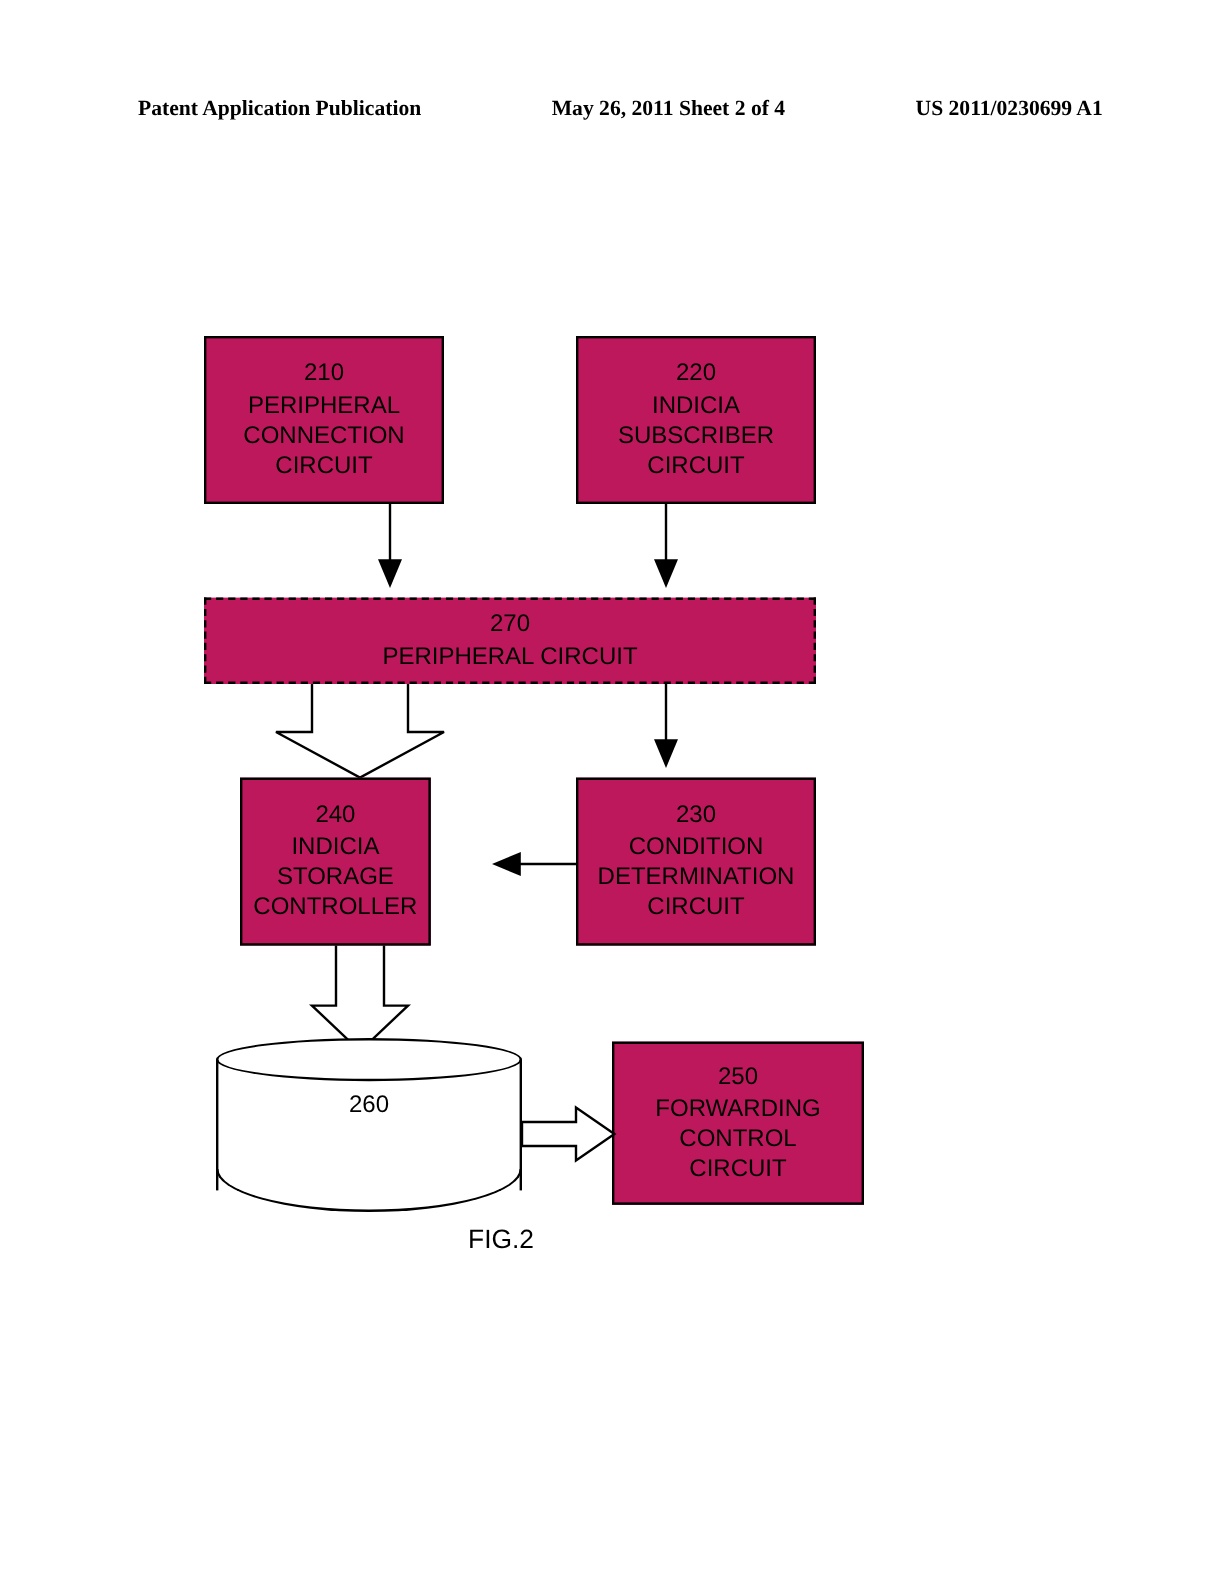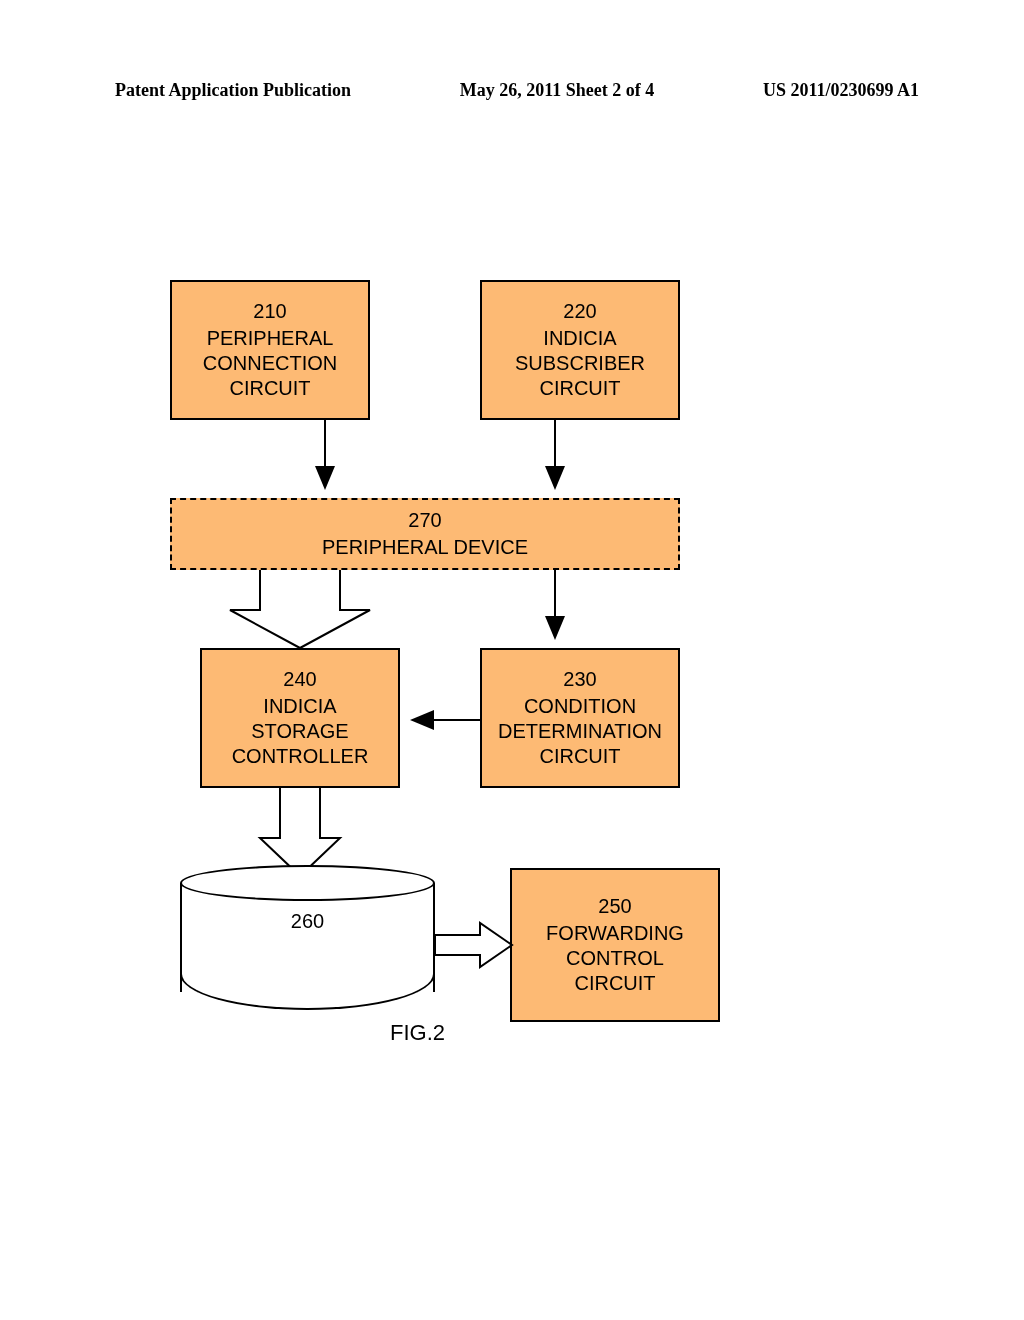--- a/index.html
+++ b/index.html
@@ -38,21 +38,21 @@
     .diagram {
       position: absolute;
       top: 280px;
       left: 160px;
       width: 580px;
       height: 780px;
     }
     .box {
       position: absolute;
       border: 2px solid black;
-      background: #fdba74;
+      background: #be185d;
       display: flex;
       flex-direction: column;
       align-items: center;
       justify-content: center;
       text-align: center;
       font-family: "Segoe UI", Arial, sans-serif;
       font-size: 20px;
       line-height: 1.25;
       padding: 8px;
     }
@@ -139,32 +139,32 @@
       <marker id="ah" markerWidth="12" markerHeight="10" refX="10" refY="5" orient="auto">
         <path d="M0,0 L12,5 L0,10 Z" fill="black"></path>
       </marker>
     </defs>
     <line x1="165" y1="0" x2="165" y2="66" stroke="black" stroke-width="2" marker-end="url(#ah)"></line>
     <line x1="395" y1="0" x2="395" y2="66" stroke="black" stroke-width="2" marker-end="url(#ah)"></line>
   </svg>
 
   <div class="box box-dashed" style="left:10px; top:218px; width:510px; height:72px;">
     <div class="box-num">270</div>
-    <div>PERIPHERAL DEVICE</div>
+    <div>PERIPHERAL CIRCUIT</div>
   </div>
 
   <svg class="connector" style="left:60px; top:290px; width:180px; height:80px;">
     <path d="M40 0 L40 40 L10 40 L80 78 L150 40 L120 40 L120 0" fill="none" stroke="black" stroke-width="2"></path>
   </svg>
 
   <svg class="connector" style="left:380px; top:290px; width:40px; height:80px;">
     <line x1="15" y1="0" x2="15" y2="66" stroke="black" stroke-width="2" marker-end="url(#ah)"></line>
   </svg>
 
-  <div class="box" style="left:40px; top:368px; width:200px; height:140px;">
+  <div class="box" style="left:40px; top:368px; width:159px; height:140px;">
     <div class="box-num">240</div>
     <div>INDICIA</div>
     <div>STORAGE</div>
     <div>CONTROLLER</div>
   </div>
 
   <div class="box" style="left:320px; top:368px; width:200px; height:140px;">
     <div class="box-num">230</div>
     <div>CONDITION</div>
     <div>DETERMINATION</div>
@@ -181,21 +181,21 @@
 
   <div class="cylinder" style="left:20px; top:585px; width:255px; height:145px;">
     <div class="cylinder-top" style="top:0; height:36px;"></div>
     <div class="cylinder-body" style="top:18px; bottom:18px;"></div>
     <div class="cylinder-bottom" style="bottom:0; height:36px;"></div>
     <div class="cylinder-label" style="top:44px;">
       <div class="box-num">260</div>
     </div>
   </div>
 
-  <div class="box" style="left:350px; top:588px; width:210px; height:154px;">
+  <div class="box" style="left:350px; top:588px; width:210px; height:136px;">
     <div class="box-num">250</div>
     <div>FORWARDING</div>
     <div>CONTROL</div>
     <div>CIRCUIT</div>
   </div>
 
   <svg class="connector" style="left:275px; top:640px; width:80px; height:50px;">
     <path d="M0 15 L45 15 L45 3 L77 25 L45 47 L45 35 L0 35 Z" fill="none" stroke="black" stroke-width="2"></path>
   </svg>
 

